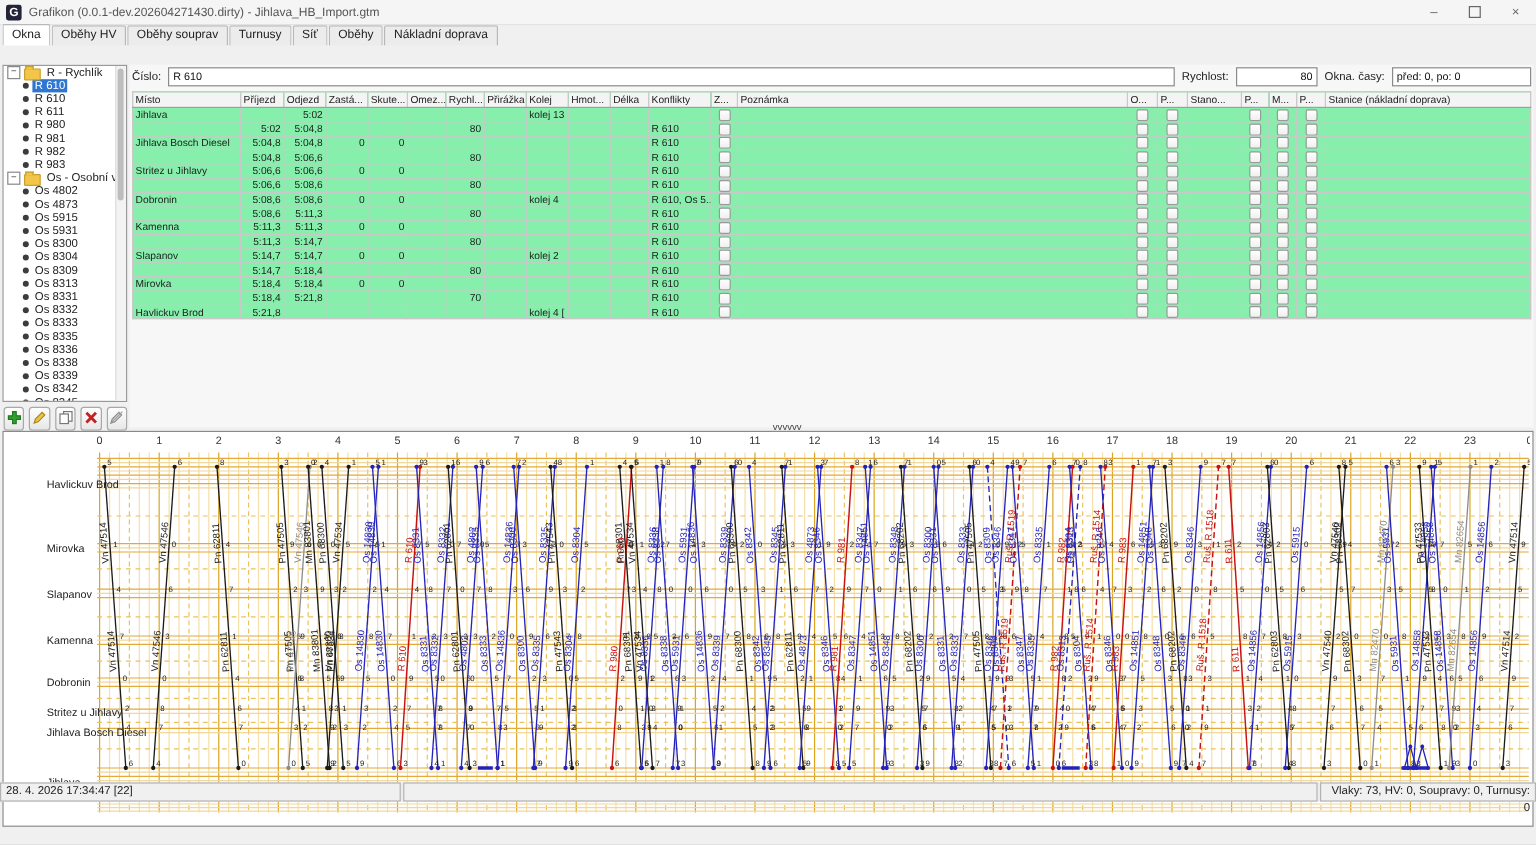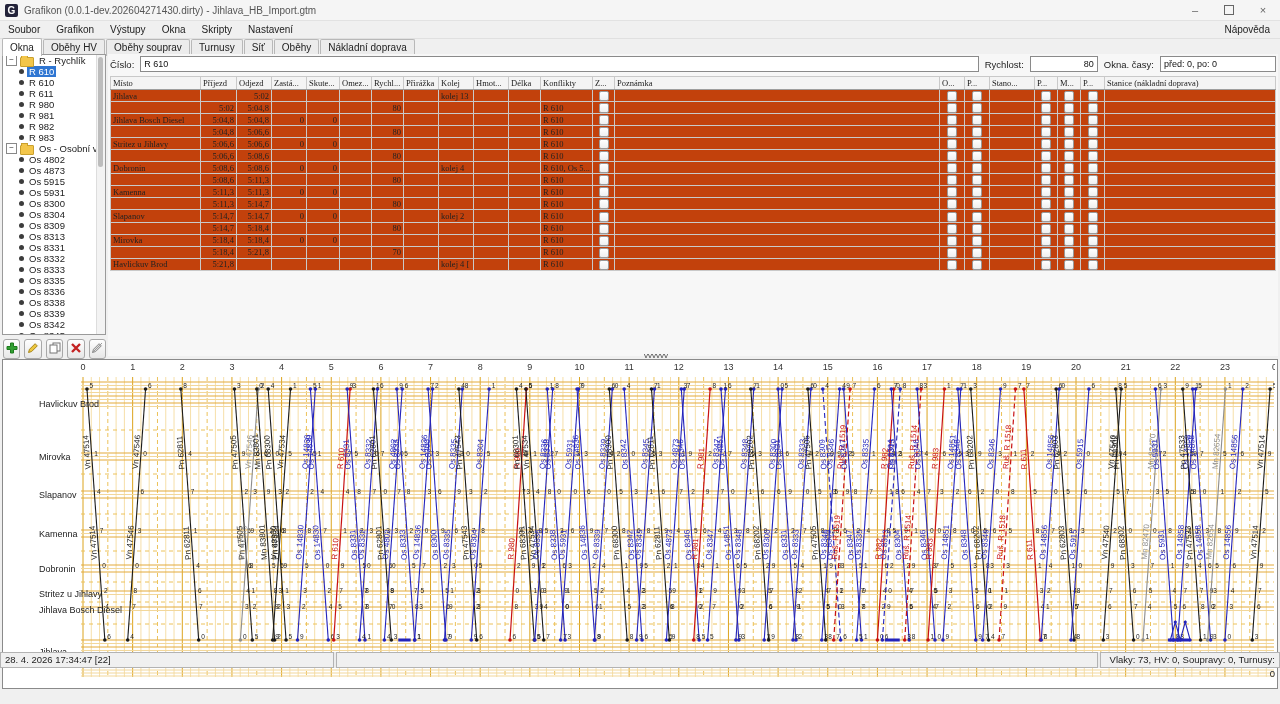--- a/index.html
+++ b/index.html
@@ -31,21 +31,21 @@
   .tree-label.sel{background:#2f76d2;color:#fff;}
   .vscroll{position:absolute;right:0;top:0;width:8px;height:100%;background:#f3f3f3;border-left:1px solid #ddd;}
   .vthumb{position:absolute;left:1px;top:2px;width:5px;height:110px;background:#bdbdbd;border-radius:3px;}
   .tree-toolbar{display:flex;gap:4px;padding:4px 0 0 1px;}
   .tbtn{width:19px;height:18px;border:1px solid #a8a8a8;border-radius:3px;background:linear-gradient(#fefefe,#e7e7e7);display:flex;align-items:center;justify-content:center;}
   
   .main{position:absolute;left:108px;top:54px;width:1170px;height:302px;background:#f7f7f7;}
   .form-row{display:flex;align-items:center;height:18px;gap:6px;padding:1px 2px 0 2px;font-size:9.5px;}
   .tfield{border:1px solid #8a8a8a;background:#fff;height:14px;line-height:14px;font-size:9px;padding:0 3px;font-family:"Liberation Sans",sans-serif;color:#111;}
   .grow{flex:1;}
-  .vtable{border-collapse:collapse;table-layout:fixed;width:1166px;margin:3px 0 0 2px;font-size:8.5px;background:#c2410c;font-family:Liberation Serif, serif;}
+  .vtable{border-collapse:collapse;table-layout:fixed;width:1166px;margin:3px 0 0 2px;font-size:8.5px;background:#86efac;}
   .vtable th,.vtable td{border:1px solid #c9c9c9;padding:0 2px;height:10px;line-height:10px;overflow:hidden;white-space:nowrap;font-weight:normal;text-align:left;color:#222;}
   .vtable thead th{background:#f4f4f4;border-bottom:1px solid #9e9e9e;height:12px;line-height:12px;}
   .vtable td.num{text-align:right;}
   .vtable td.ck{text-align:center;}
   .cb{display:inline-block;width:8px;height:8px;border:1px solid #999;border-radius:2px;background:linear-gradient(#ffffff,#efefef);vertical-align:middle;}
   
   .splitter{position:absolute;left:16px;top:352px;width:100%;text-align:center;font-size:8px;color:#444;letter-spacing:0px;line-height:7px;}
   .graph-panel{position:absolute;left:2px;top:359px;width:1274px;height:328px;border:1px solid #8a8a8a;background:#fff;}
   .graph-panel svg{display:block;}
   
@@ -65,30 +65,20 @@
     <div class="titletext">Grafikon (0.0.1-dev.202604271430.dirty) - Jihlava_HB_Import.gtm</div>
     <div class="winbtns">
       <div class="winbtn">–</div>
       <div class="winbtn">
           <span class="maxbox"></span>
         </div>
       <div class="winbtn">×</div>
     </div>
   </div>
 
-  <div class="menubar" id="menubar">
-      <div class="menu-item">Soubor</div>
-      <div class="menu-item">Grafikon</div>
-      <div class="menu-item">Výstupy</div>
-      <div class="menu-item">Okna</div>
-      <div class="menu-item">Skripty</div>
-      <div class="menu-item">Nastavení</div>
-
-    <div class="menu-item menu-right">Nápověda</div>
-  </div>
 
   <div class="tabbar" id="tabbar">
       <div class="tab active">Okna</div>
       <div class="tab">Oběhy HV</div>
       <div class="tab">Oběhy souprav</div>
       <div class="tab">Turnusy</div>
       <div class="tab">Síť</div>
       <div class="tab">Oběhy</div>
       <div class="tab">Nákladní doprava</div>
     </div>

